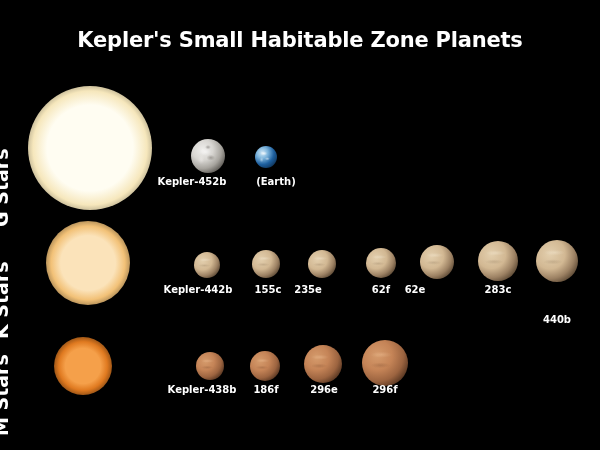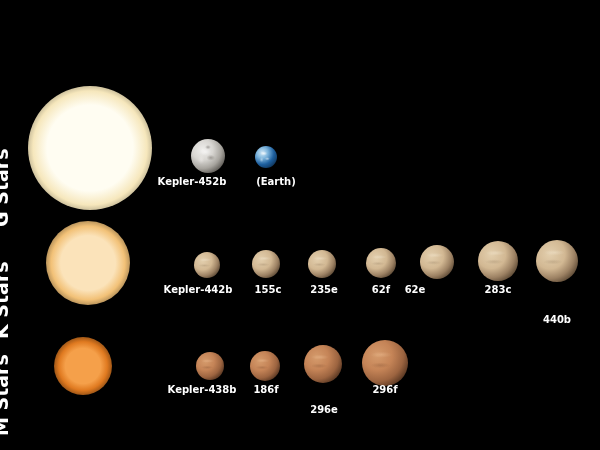--- a/index.html
+++ b/index.html
@@ -76,20 +76,21 @@
     white-space: nowrap;
     text-align: center;
     transform: translateX(-50%);
   }
 </style>
 </head>
 <body>
 
 <div id="poster">
 
+  <div id="title">Kepler's Small Habitable Zone Planets</div>
 
   <div id="rows-container">
       <div>
         <div class="row-label" style="left: 12px; top: 205px;">G Stars</div>
         <div class="star" style="left: 28px; top: 86px; width: 124px; height: 124px; background: radial-gradient(circle, rgb(255, 253, 242) 0%, rgb(255, 253, 242) 49%, rgb(246, 231, 188) 65%, rgba(0, 0, 0, 0) 100%);"></div>
         <div class="planet" style="left: 191px; top: 139px; width: 34px; height: 34px; background: radial-gradient(circle at 34% 32%, rgb(239, 238, 236) 0%, rgb(216, 214, 210) 32%, rgb(167, 164, 158) 58%, rgb(96, 93, 88) 78%, rgb(28, 26, 24) 100%);">
           <div class="terminator" style="background: radial-gradient(26% 16% at 42% 38%, rgba(255, 255, 255, 0.55), rgba(255, 255, 255, 0) 70%), radial-gradient(18% 12% at 58% 55%, rgba(120, 115, 110, 0.55), rgba(0, 0, 0, 0) 70%), radial-gradient(14% 20% at 30% 60%, rgba(245, 243, 240, 0.4), rgba(0, 0, 0, 0) 72%), radial-gradient(12% 9% at 50% 24%, rgba(90, 86, 82, 0.45), rgba(0, 0, 0, 0) 70%);"></div>
         </div>
         <div class="planet-label" style="left: 192px; top: 176px;">Kepler-452b</div>
         <div class="planet" style="left: 255px; top: 146px; width: 22px; height: 22px; background: radial-gradient(circle at 33% 31%, rgb(207, 230, 245) 0%, rgb(127, 182, 221) 26%, rgb(29, 95, 158) 55%, rgb(18, 60, 102) 76%, rgb(7, 18, 31) 100%);">
@@ -104,21 +105,21 @@
           <div class="terminator" style="background: radial-gradient(34% 9% at 44% 30%, rgba(255, 248, 232, 0.3), rgba(0, 0, 0, 0) 75%), radial-gradient(30% 8% at 40% 52%, rgba(120, 98, 72, 0.22), rgba(0, 0, 0, 0) 75%);"></div>
         </div>
         <div class="planet-label" style="left: 198px; top: 284px;">Kepler-442b</div>
         <div class="planet" style="left: 252px; top: 250px; width: 28px; height: 28px; background: radial-gradient(circle at 33% 33%, rgb(227, 207, 174) 0%, rgb(210, 184, 147) 38%, rgb(156, 129, 99) 62%, rgb(90, 71, 51) 80%, rgb(43, 33, 24) 100%);">
           <div class="terminator" style="background: radial-gradient(34% 9% at 44% 30%, rgba(255, 248, 232, 0.3), rgba(0, 0, 0, 0) 75%), radial-gradient(30% 8% at 40% 52%, rgba(120, 98, 72, 0.22), rgba(0, 0, 0, 0) 75%);"></div>
         </div>
         <div class="planet-label" style="left: 268px; top: 284px;">155c</div>
         <div class="planet" style="left: 308px; top: 250px; width: 28px; height: 28px; background: radial-gradient(circle at 33% 33%, rgb(227, 207, 174) 0%, rgb(210, 184, 147) 38%, rgb(156, 129, 99) 62%, rgb(90, 71, 51) 80%, rgb(43, 33, 24) 100%);">
           <div class="terminator" style="background: radial-gradient(34% 9% at 44% 30%, rgba(255, 248, 232, 0.3), rgba(0, 0, 0, 0) 75%), radial-gradient(30% 8% at 40% 52%, rgba(120, 98, 72, 0.22), rgba(0, 0, 0, 0) 75%);"></div>
         </div>
-        <div class="planet-label" style="left: 324px; top: 284px;">235e</div>
+        <div class="planet-label" style="left: 308px; top: 284px;">235e</div>
         <div class="planet" style="left: 366px; top: 248px; width: 30px; height: 30px; background: radial-gradient(circle at 33% 33%, rgb(227, 207, 174) 0%, rgb(210, 184, 147) 38%, rgb(156, 129, 99) 62%, rgb(90, 71, 51) 80%, rgb(43, 33, 24) 100%);">
           <div class="terminator" style="background: radial-gradient(34% 9% at 44% 30%, rgba(255, 248, 232, 0.3), rgba(0, 0, 0, 0) 75%), radial-gradient(30% 8% at 40% 52%, rgba(120, 98, 72, 0.22), rgba(0, 0, 0, 0) 75%);"></div>
         </div>
         <div class="planet-label" style="left: 381px; top: 284px;">62f</div>
         <div class="planet" style="left: 420px; top: 245px; width: 34px; height: 34px; background: radial-gradient(circle at 33% 33%, rgb(227, 207, 174) 0%, rgb(210, 184, 147) 38%, rgb(156, 129, 99) 62%, rgb(90, 71, 51) 80%, rgb(43, 33, 24) 100%);">
           <div class="terminator" style="background: radial-gradient(34% 9% at 44% 30%, rgba(255, 248, 232, 0.3), rgba(0, 0, 0, 0) 75%), radial-gradient(30% 8% at 40% 52%, rgba(120, 98, 72, 0.22), rgba(0, 0, 0, 0) 75%);"></div>
         </div>
         <div class="planet-label" style="left: 415px; top: 284px;">62e</div>
         <div class="planet" style="left: 478px; top: 241px; width: 40px; height: 40px; background: radial-gradient(circle at 33% 33%, rgb(227, 207, 174) 0%, rgb(210, 184, 147) 38%, rgb(156, 129, 99) 62%, rgb(90, 71, 51) 80%, rgb(43, 33, 24) 100%);">
           <div class="terminator" style="background: radial-gradient(34% 9% at 44% 30%, rgba(255, 248, 232, 0.3), rgba(0, 0, 0, 0) 75%), radial-gradient(30% 8% at 40% 52%, rgba(120, 98, 72, 0.22), rgba(0, 0, 0, 0) 75%);"></div>
@@ -136,21 +137,21 @@
           <div class="terminator" style="background: radial-gradient(32% 9% at 42% 32%, rgba(255, 214, 175, 0.28), rgba(0, 0, 0, 0) 75%), radial-gradient(28% 8% at 40% 55%, rgba(110, 66, 40, 0.25), rgba(0, 0, 0, 0) 75%);"></div>
         </div>
         <div class="planet-label" style="left: 202px; top: 384px;">Kepler-438b</div>
         <div class="planet" style="left: 250px; top: 351px; width: 30px; height: 30px; background: radial-gradient(circle at 33% 33%, rgb(213, 155, 108) 0%, rgb(197, 132, 87) 34%, rgb(156, 100, 64) 60%, rgb(84, 52, 32) 80%, rgb(42, 26, 16) 100%);">
           <div class="terminator" style="background: radial-gradient(32% 9% at 42% 32%, rgba(255, 214, 175, 0.28), rgba(0, 0, 0, 0) 75%), radial-gradient(28% 8% at 40% 55%, rgba(110, 66, 40, 0.25), rgba(0, 0, 0, 0) 75%);"></div>
         </div>
         <div class="planet-label" style="left: 266px; top: 384px;">186f</div>
         <div class="planet" style="left: 304px; top: 345px; width: 38px; height: 38px; background: radial-gradient(circle at 33% 33%, rgb(213, 155, 108) 0%, rgb(197, 132, 87) 34%, rgb(156, 100, 64) 60%, rgb(84, 52, 32) 80%, rgb(42, 26, 16) 100%);">
           <div class="terminator" style="background: radial-gradient(32% 9% at 42% 32%, rgba(255, 214, 175, 0.28), rgba(0, 0, 0, 0) 75%), radial-gradient(28% 8% at 40% 55%, rgba(110, 66, 40, 0.25), rgba(0, 0, 0, 0) 75%);"></div>
         </div>
-        <div class="planet-label" style="left: 324px; top: 384px; margin-top: 20px;">296e</div>
+        <div class="planet-label" style="left: 324px; top: 384px;">296e</div>
         <div class="planet" style="left: 362px; top: 340px; width: 46px; height: 46px; background: radial-gradient(circle at 33% 33%, rgb(213, 155, 108) 0%, rgb(197, 132, 87) 34%, rgb(156, 100, 64) 60%, rgb(84, 52, 32) 80%, rgb(42, 26, 16) 100%);">
           <div class="terminator" style="background: radial-gradient(32% 9% at 42% 32%, rgba(255, 214, 175, 0.28), rgba(0, 0, 0, 0) 75%), radial-gradient(28% 8% at 40% 55%, rgba(110, 66, 40, 0.25), rgba(0, 0, 0, 0) 75%);"></div>
         </div>
         <div class="planet-label" style="left: 385px; top: 384px;">296f</div>
       </div>
     </div>
 
 </div>
 
 </body></html>

